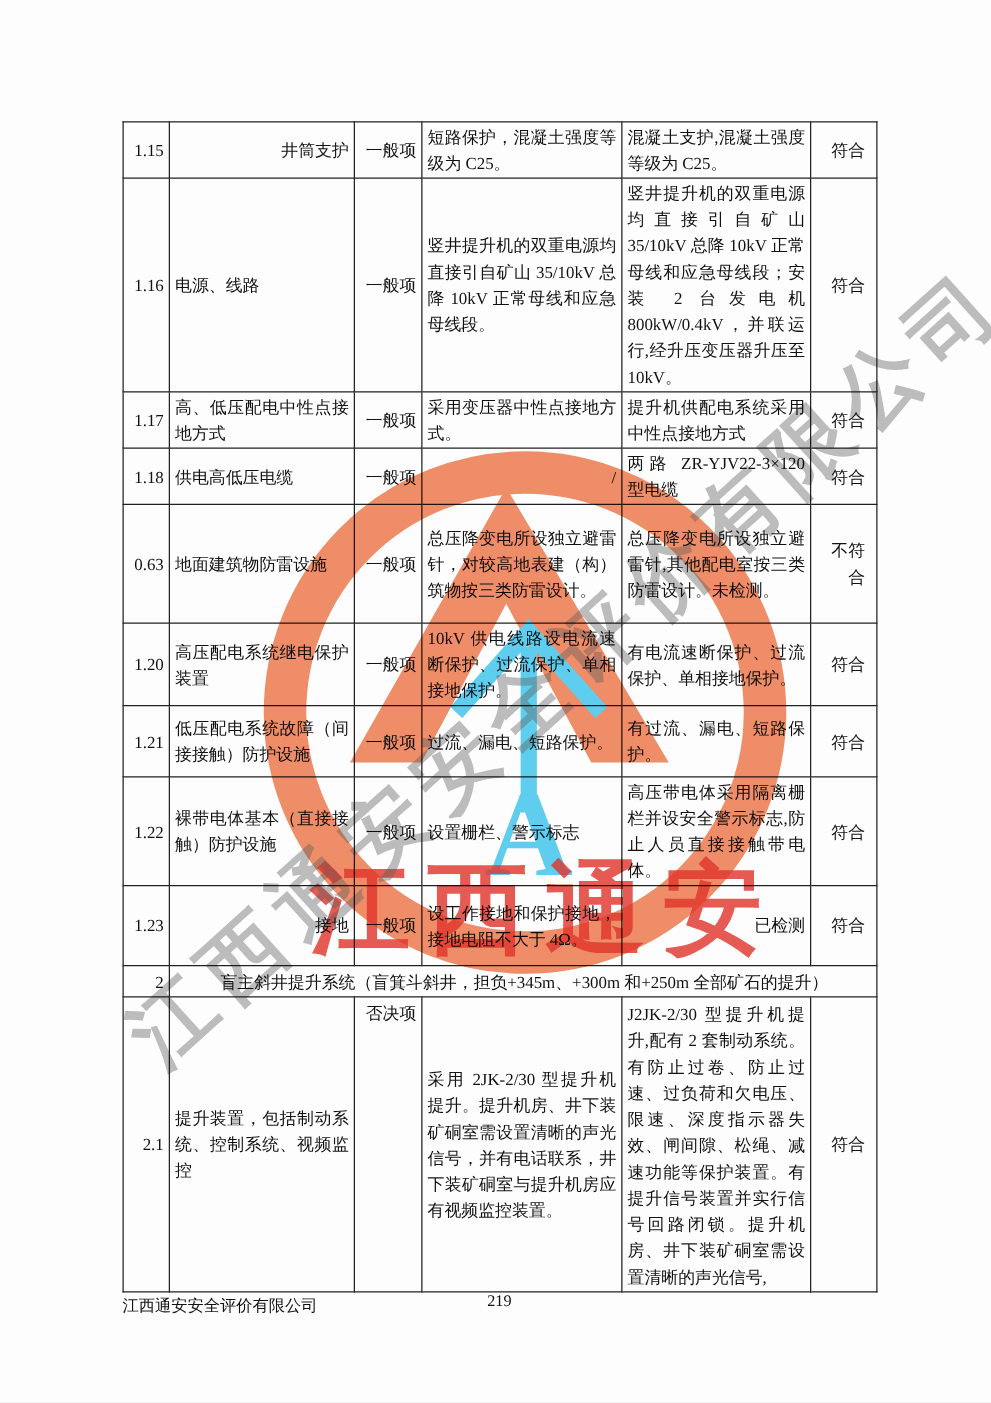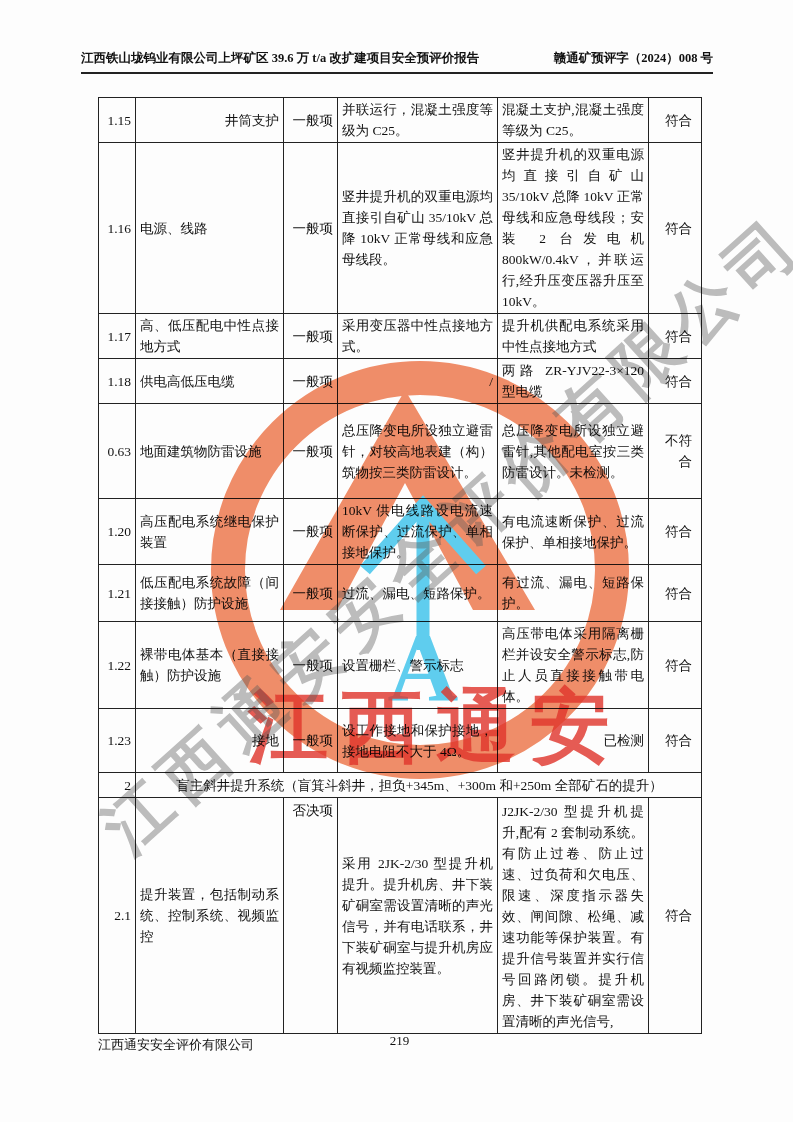--- a/index.html
+++ b/index.html
@@ -48,41 +48,37 @@
           letter-spacing:14px;color:#e2342a;opacity:.8;white-space:nowrap;}
   .wm-gray{position:absolute;left:84px;top:806px;font-size:66px;color:#5c5c5c;opacity:.4;
            white-space:nowrap;transform:rotate(-42deg);transform-origin:0 0;
            letter-spacing:10px;font-weight:bold;}
 </style>
 </head>
 <body>
 
 <div class="page">
 
-  <div class="doc-header">
-    <span>江西铁山垅钨业有限公司上坪矿区 39.6 万 t/a 改扩建项目安全预评价报告</span>
-    <span>赣通矿预评字（2024）008 号</span>
-  </div>
 
   <div class="tbl-wrap">
     <table>
       <colgroup>
         <col style="width:37px">
           <col style="width:148px">
           <col style="width:54px">
         <col style="width:160px">
           <col style="width:151px">
           <col style="width:53px">
       </colgroup>
       <tbody>
           <tr>
             <td class="cell-no ac">1.15</td>
             <td class="cell-item ac">井筒支护</td>
             <td class="cell-type ac">一般项</td>
-            <td class="cell-standard aj">并联运行，混凝土强度等级为 C25。</td>
+            <td class="cell-standard aj">短路保护，混凝土强度等级为 C25。</td>
             <td class="cell-actual aj">混凝土支护,混凝土强度等级为 C25。</td>
             <td class="cell-conclusion ac">符合</td>
           </tr>
           <tr>
             <td class="cell-no ac">1.16</td>
             <td class="cell-item aj">电源、线路</td>
             <td class="cell-type ac">一般项</td>
             <td class="cell-standard aj">竖井提升机的双重电源均直接引自矿山 35/10kV 总降 10kV 正常母线和应急母线段。</td>
             <td class="cell-actual aj">竖井提升机的双重电源均直接引自矿山 35/10kV 总降 10kV 正常母线和应急母线段；安装 2 台发电机 800kW/0.4kV，并联运行,经升压变压器升压至 10kV。</td>
             <td class="cell-conclusion ac">符合</td>

